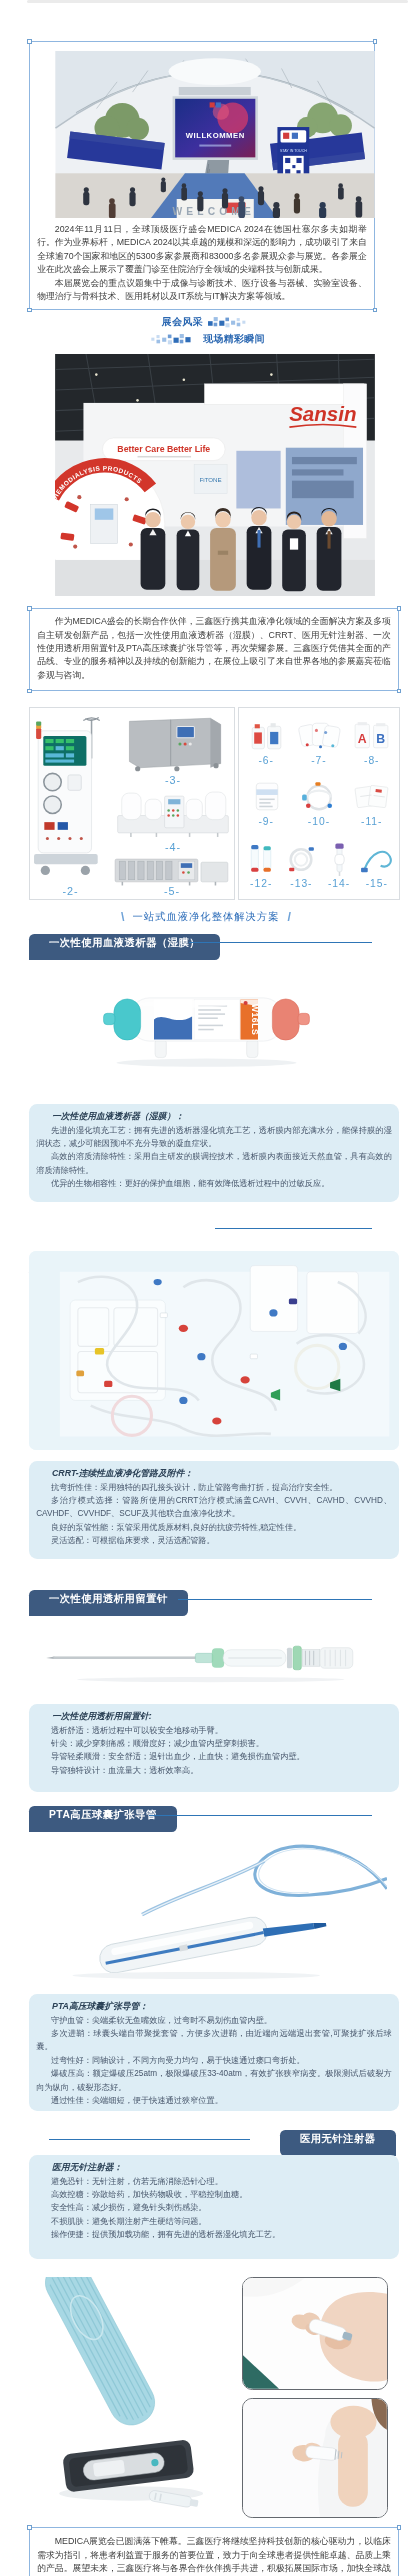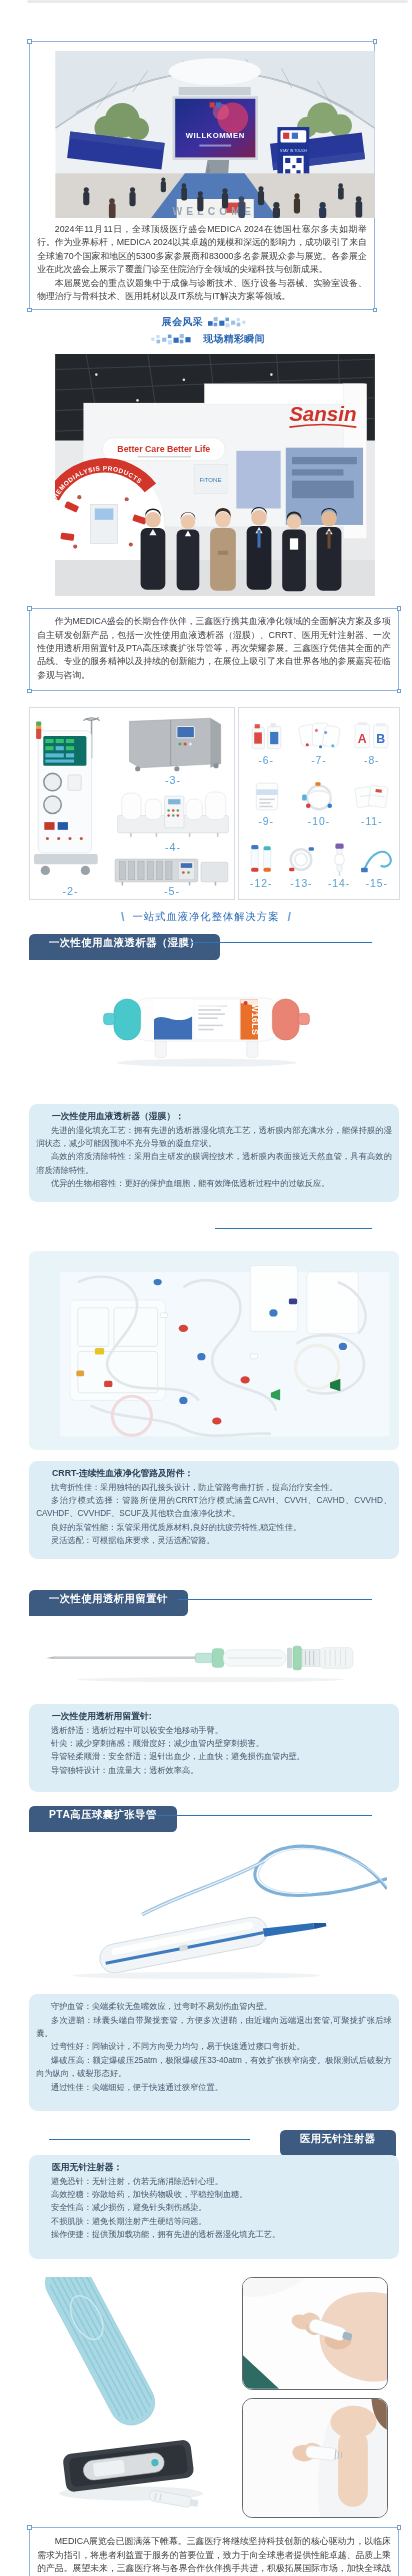--- a/index.html
+++ b/index.html
@@ -27,21 +27,21 @@
   
   .caption-row{position:absolute;left:0;width:412px;display:flex;justify-content:center;align-items:center;gap:8.2px;}
   .caption-slash{font-size:12.4px;color:#6fa3d8;font-weight:bold;}
   .caption-text{font-size:10.3px;font-weight:normal;color:#2a6bb8;letter-spacing:1px;}
   
   .sec-header{position:absolute;background:#3d5a80;color:#fff;font-size:10.3px;font-weight:bold;line-height:18px;height:26px;padding:0 20px;border-radius:5.2px 5.2px 5.2px 0;letter-spacing:0.5px;white-space:nowrap;}
   .sec-header.right{border-radius:5.2px 5.2px 0 5.2px;}
   .sec-line{position:absolute;height:1px;background:#2e75b6;}
   
   .info-box{position:absolute;left:29px;width:370px;background:#ddedf5;border-radius:8.2px;box-sizing:border-box;padding:6.2px 7.2px;overflow:hidden;}
-  .info-box .ib-title{font-size:8.8px;font-weight:bold;color:#2c4257;line-height:13.4px;text-indent:1.8em;margin:0;}
+  .info-box .ib-title{font-size:8.8px;font-weight:bold;color:#2c4257;line-height:13.4px;text-indent:1.8em;margin:0;font-style:italic;}
   .info-box p.feat{font-size:8.2px;color:#47566b;line-height:13.4px;text-indent:1.8em;margin:0;text-align:justify;}
   .tubing-box{position:absolute;left:29px;width:370px;background:#e9f4f9;border-radius:7.2px;overflow:hidden;}
   .rphoto{position:absolute;border:1px solid #63686e;border-radius:10.3px;overflow:hidden;background:#fdfdfd;}
 </style>
 </head>
 <body>
 
 <div id="page">
 
   <div class="abs" style="left:27px;top:0;width:381px;height:3.1px;background:#ebebeb;border-radius:1.5px;"></div>
@@ -741,20 +741,21 @@
         <line x1="150" y1="222" x2="462" y2="222" stroke="#3f7cc0" stroke-width="6"></line>
         <rect x="296" y="216" width="16" height="11" fill="#d8dde0"></rect>
         <polygon points="462,214 560,222 560,234 462,230" fill="#2f6fb5"></polygon>
         <polygon points="560,222 584,227 584,233 560,234" fill="#1f5a9e"></polygon>
       </g>
       <ellipse cx="330" cy="278" rx="240" ry="7" fill="#f0f3f5"></ellipse>
     </svg>
   </div>
 
   <div class="info-box" style="top:1994px;height:117px;">
+    <p class="ib-title">PTA高压球囊扩张导管：</p>
     <p class="feat">守护血管：尖端柔软无鱼嘴效应，过弯时不易划伤血管内壁。</p>
     <p class="feat">多次进鞘：球囊头端自带聚拢套管，方便多次进鞘，由近端向远端退出套管,可聚拢扩张后球囊。</p>
     <p class="feat">过弯性好：同轴设计，不同方向受力均匀，易于快速通过瘘口弯折处。</p>
     <p class="feat">爆破压高：额定爆破压25atm，极限爆破压33-40atm，有效扩张狭窄病变。极限测试后破裂方向为纵向，破裂形态好。</p>
     <p class="feat">通过性佳：尖端细短，便于快速通过狭窄位置。</p>
   </div>
 
   <div class="sec-line" style="left:49px;top:2139px;width:201px;"></div>
   <div class="sec-header right" style="right:16.5px;top:2130px;">医用无针注射器</div>
 

